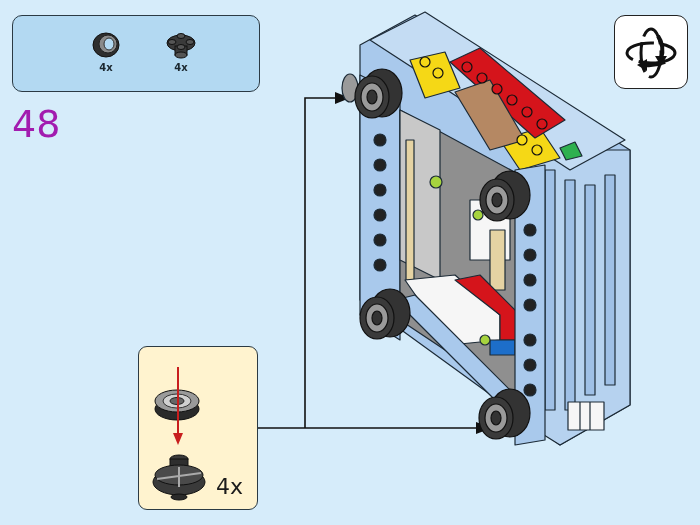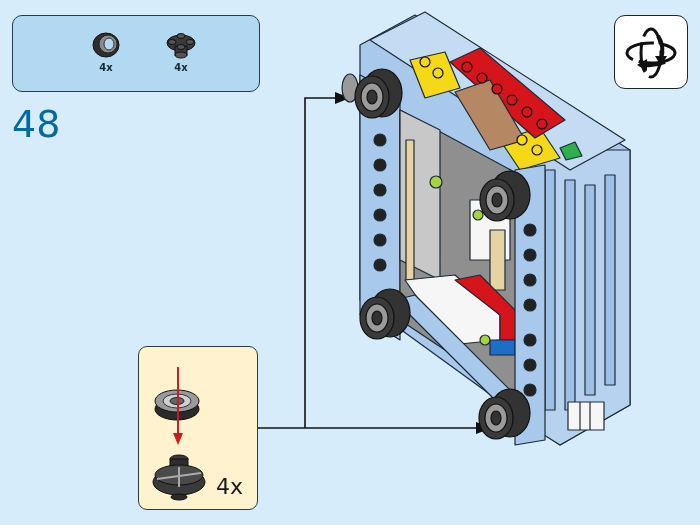--- a/index.html
+++ b/index.html
@@ -12,21 +12,21 @@
   .parts-list {
     position: absolute; left: 12px; top: 15px; width: 248px; height: 77px;
     background: #b3d9f2; border: 1.5px solid #2b3a44; border-radius: 10px;
     box-sizing: border-box;
   }
   .part { position: absolute; top: 14px; width: 50px; text-align: center; }
   .part svg { display: block; margin: 0 auto; }
   .part .qty { font-size: 10px; font-weight: bold; color: #1b2830; margin-top: 2px; }
   .step-number {
     position: absolute; left: 12px; top: 102px;
-    font-size: 38px; color: #0369a1; letter-spacing: 0px;
+    font-size: 38px; color: #a21caf; letter-spacing: 0px;
   }
   .rotate-btn {
     position: absolute; left: 614px; top: 15px; width: 74px; height: 74px;
     background: #ffffff; border: 1.5px solid #222; border-radius: 11px; box-sizing: border-box;
   }
   .sub-step {
     position: absolute; left: 138px; top: 346px; width: 120px; height: 164px;
     background: #fff3cf; border: 1.5px solid #2b3a44; border-radius: 9px; box-sizing: border-box;
   }
   .sub-step .mult {

